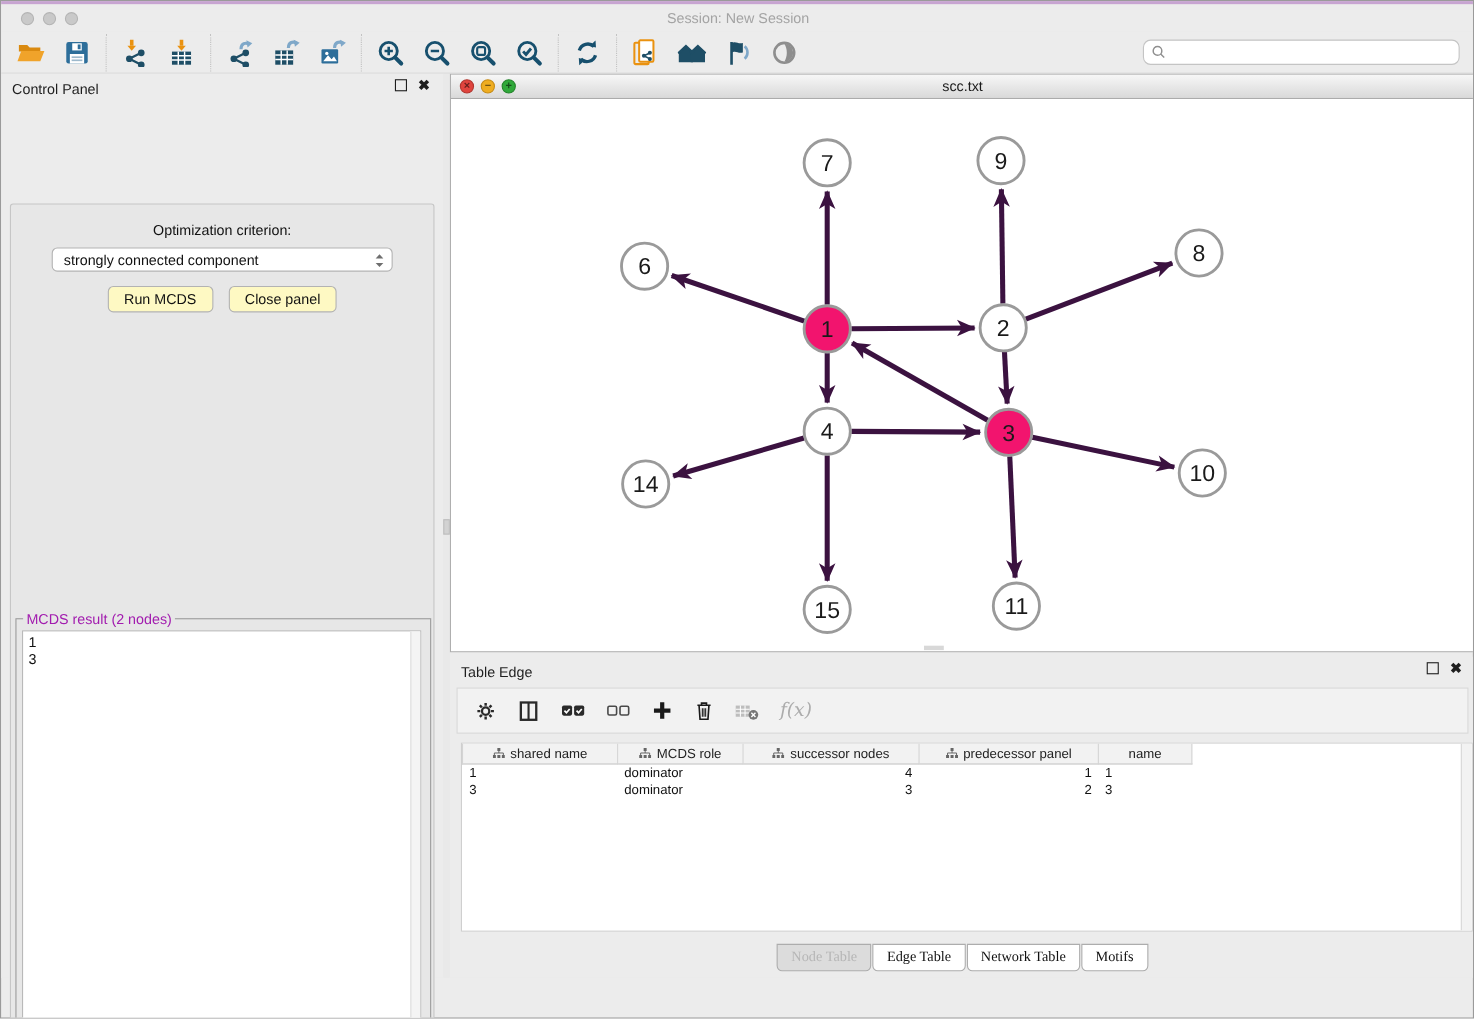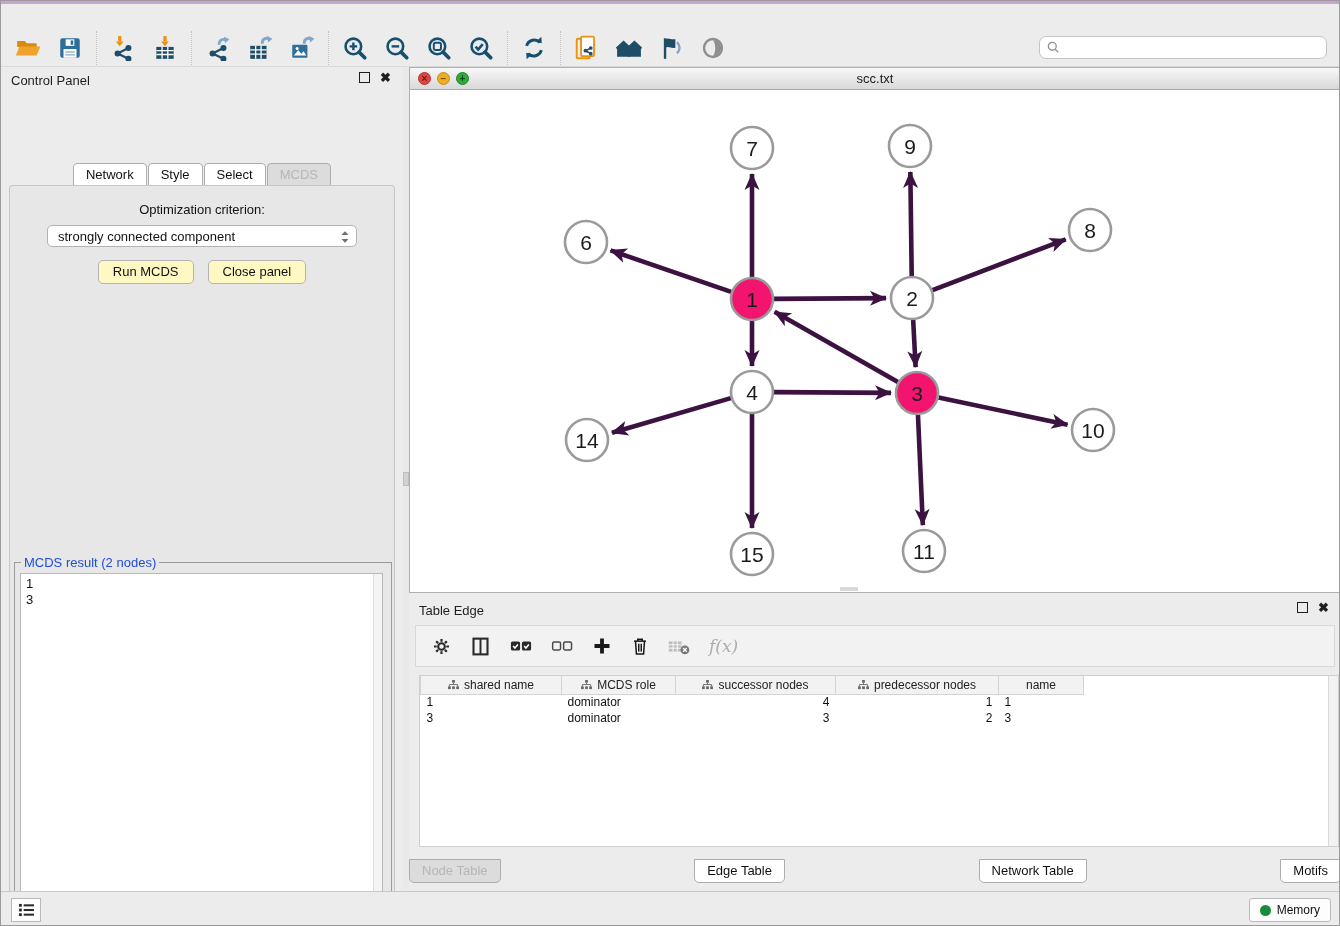--- a/index.html
+++ b/index.html
@@ -44,21 +44,21 @@
   .opt-select { position:relative; margin:8px auto 0; width:310px; height:22px; background:#fff;
                 border:1px solid #B3B3B3; border-radius:5px; font-size:13px; color:#111;
                 display:flex; align-items:center; padding-left:10px; }
   .opt-select svg { position:absolute; right:6px; top:3px; }
   .cp-buttons { display:flex; justify-content:center; gap:14px; margin-top:13px; }
   .btn { background:#fef9c3; border:1px solid #B3B3B3; border-radius:5px; font-size:13px;
          color:#111; padding:3px 14px 4px; font-family:"Liberation Sans",sans-serif; }
   .result-box { position:absolute; left:4px; top:376px; width:378px; height:379px;
                 border:1px solid #9B9B9B; }
   .result-legend { position:absolute; left:6px; top:-8px; background:#E7E7E7; padding:0 3px;
-                   font-size:13px; color:#1d4ed8; }
+                   font-size:13px; color:#a21caf; }
   .result-area { position:absolute; left:5px; top:10px; right:8px; bottom:6px; background:#fff;
                  border:1px solid #B9B9B9; }
   .result-text { position:absolute; left:5px; top:2px; font-size:13px; line-height:16px;
                  white-space:pre; color:#111; }
   .result-scroll { position:absolute; right:0; top:0; bottom:0; width:9px; background:#F4F4F4; border-left:1px solid #DDD; }
   .divider { position:absolute; left:402px; top:66px; width:6px; height:822px; background:#E9E9E9; }
   .divider-grip { position:absolute; left:0; top:405px; width:6px; height:14px; background:#D2D2D2; border:1px solid #BDBDBD; }
   
   .network-window { position:absolute; left:408px; top:66px; width:932px; height:526px;
                     background:#fff; border:1px solid #AFAFAF; }
@@ -79,38 +79,46 @@
   .fx-label { font-family:"DejaVu Serif", serif; font-style:italic; font-size:17px; color:#ACACAC; }
   .tp-table { position:absolute; left:10px; top:78px; width:920px; height:172px; background:#fff;
               border:1px solid #CFCFCF; overflow:hidden; }
   table.grid { border-collapse:collapse; font-size:12px; }
   .grid th { background:#F2F2F2; border:1px solid #D4D4D4; border-top:none; font-weight:normal;
              height:18px; padding:0 4px; color:#222; }
   .grid th .th-inner { display:flex; align-items:center; justify-content:center; gap:5px; }
   .grid td { height:16px; padding:0 6px; color:#111; border:none; }
   .col-num { text-align:right; }
   .tp-scroll { position:absolute; right:0px; top:0px; bottom:0; width:10px; background:#F2F2F2; border-left:1px solid #D8D8D8; }
-  .tp-tabs { position:absolute; left:0; bottom:6px; width:932px; display:flex; justify-content:space-between; gap:1px; }
+  .tp-tabs { position:absolute; left:0; bottom:6px; width:932px; display:flex; justify-content:center; gap:1px;font-family:Liberation Serif, serif; }
   .tp-tabs .tab { border-radius:0 0 5px 5px; }
   
   .status-bar { position:absolute; left:0; top:890px; width:1340px; height:36px; background:#ECECEC;
                 border-top:1px solid #C8C8C8; }
   .status-left-btn { position:absolute; left:10px; top:6px; width:30px; height:24px; background:#FDFDFD;
                      border:1px solid #B9B9B9; display:flex; align-items:center; justify-content:center; }
   .memory-btn { position:absolute; right:10px; top:6px; height:24px; background:#FDFDFD;
                 border:1px solid #B9B9B9; border-radius:3px; display:flex; align-items:center;
                 gap:6px; padding:0 10px; font-size:12px; color:#111; }
   .memory-dot { width:11px; height:11px; border-radius:50%; background:#1C8A3B; }
 </style>
 </head>
 <body>
 
 <div class="app">
   <div class="top-strip"></div>
 
+  <div class="titlebar">
+    <div class="mac-lights">
+      <div class="mac-light"></div>
+      <div class="mac-light"></div>
+      <div class="mac-light"></div>
+    </div>
+    <div class="win-title">Session: New Session</div>
+  </div>
 
   <div class="toolbar">
     <div class="tb-group">
       <span class="tb-icon">
         <svg viewBox="0 0 24 24">
             <path d="M2 5.5h7l2 2h9v3.5H2z" fill="#DA8A10"></path>
             <path d="M.8 19l3.2-8.5h19.4L20 19z" fill="#F0A32A"></path>
           </svg>
       </span>
       <span class="tb-icon">
@@ -259,26 +267,20 @@
     </div>
   </div>
 
   <div class="control-panel">
     <div class="panel-header">
       <span class="panel-title">Control Panel</span>
       <span class="panel-header-icons">
         <span class="float-icon"></span>
         <span class="close-icon">✖</span>
       </span>
-    </div>
-    <div class="cp-tabs">
-      <span class="tab">Network</span>
-      <span class="tab">Style</span>
-      <span class="tab">Select</span>
-      <span class="tab active-gray">MCDS</span>
     </div>
     <div class="cp-body">
       <div class="opt-label">Optimization criterion:</div>
       <div class="opt-select">
         <span>strongly connected component</span>
         <svg width="10" height="16" viewBox="0 0 10 16">
             <path d="M1.5 6 5 2.2 8.5 6z" fill="#6E6E6E"></path>
             <path d="M1.5 10 5 13.8 8.5 10z" fill="#6E6E6E"></path>
           </svg>
       </div>
@@ -458,21 +460,21 @@
               </th>
             <th style="width:163px">
                 <span class="th-inner">
                   <svg width="11" height="10" viewBox="0 0 12 11">
                     <rect x="4.5" y="0" width="3" height="3" fill="#666"></rect>
                     <rect x="0" y="7" width="3" height="3" fill="#666"></rect>
                     <rect x="4.5" y="7" width="3" height="3" fill="#666"></rect>
                     <rect x="9" y="7" width="3" height="3" fill="#666"></rect>
                     <path d="M6 3v2M1.5 7V5h9v2" stroke="#666" fill="none"></path>
                   </svg>
-                  <span>predecessor nodes</span>
+                  <span>predecessor panel</span>
                 </span>
               </th>
             <th style="width:85px">
                 <span class="th-inner">
                   <span>name</span>
                 </span>
               </th>
           </tr>
         </thead>
         <tbody>
@@ -495,31 +497,13 @@
       <div class="tp-scroll"></div>
     </div>
     <div class="tp-tabs">
       <span class="tab active-gray">Node Table</span>
       <span class="tab">Edge Table</span>
       <span class="tab">Network Table</span>
       <span class="tab">Motifs</span>
     </div>
   </div>
 
-  <div class="status-bar">
-    <div class="status-left-btn">
-      <svg width="17" height="14" viewBox="0 0 18 15">
-          <g fill="#2A2A2A">
-            <rect x="1" y="1" width="3" height="3"></rect>
-            <rect x="1" y="6" width="3" height="3"></rect>
-            <rect x="1" y="11" width="3" height="3"></rect>
-            <rect x="6" y="1.4" width="11" height="2.2"></rect>
-            <rect x="6" y="6.4" width="11" height="2.2"></rect>
-            <rect x="6" y="11.4" width="11" height="2.2"></rect>
-          </g>
-        </svg>
-    </div>
-    <div class="memory-btn">
-      <span class="memory-dot"></span>
-      <span>Memory</span>
-    </div>
-  </div>
 </div>
 
 </body></html>

